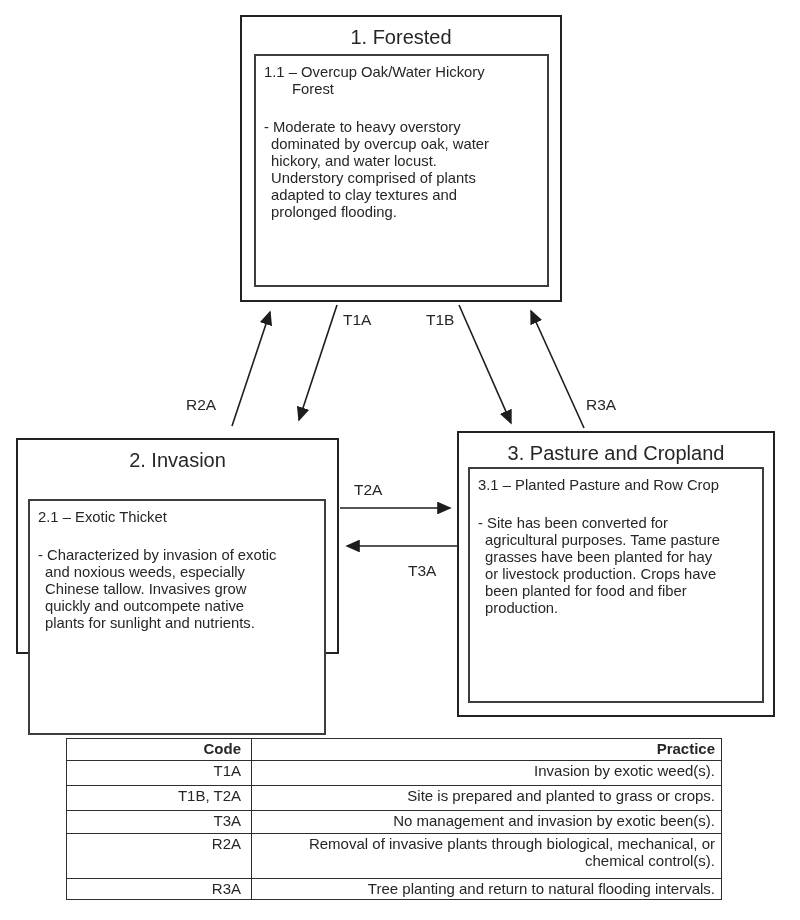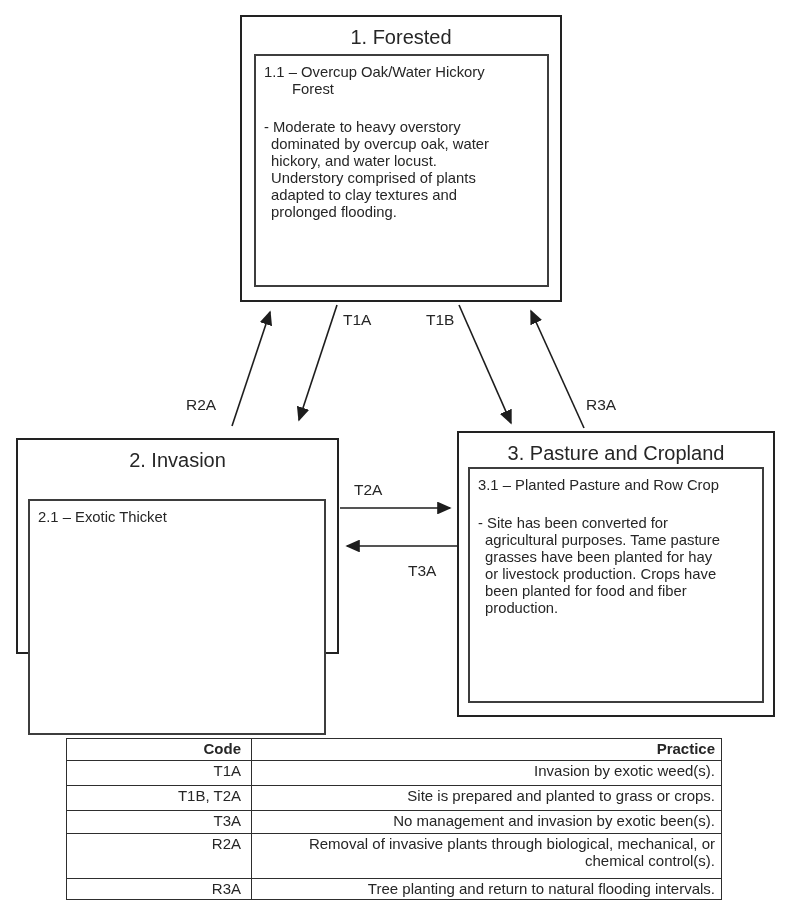--- a/index.html
+++ b/index.html
@@ -104,20 +104,25 @@
 Understory comprised of plants
 adapted to clay textures and
 prolonged flooding.</div>
     </div>
   </div>
 
   <div class="state-box box2">
     <div class="state-title">2. Invasion</div>
     <div class="community-box">
       <div class="community-title">2.1 – Exotic Thicket</div>
+      <div class="community-desc">- Characterized by invasion of exotic
+and noxious weeds, especially
+Chinese tallow. Invasives grow
+quickly and outcompete native
+plants for sunlight and nutrients.</div>
     </div>
   </div>
 
   <div class="state-box box3">
     <div class="state-title">3. Pasture and Cropland</div>
     <div class="community-box">
       <div class="community-title">3.1 – Planted Pasture and Row Crop</div>
       <div class="community-desc">- Site has been converted for
 agricultural purposes. Tame pasture
 grasses have been planted for hay

